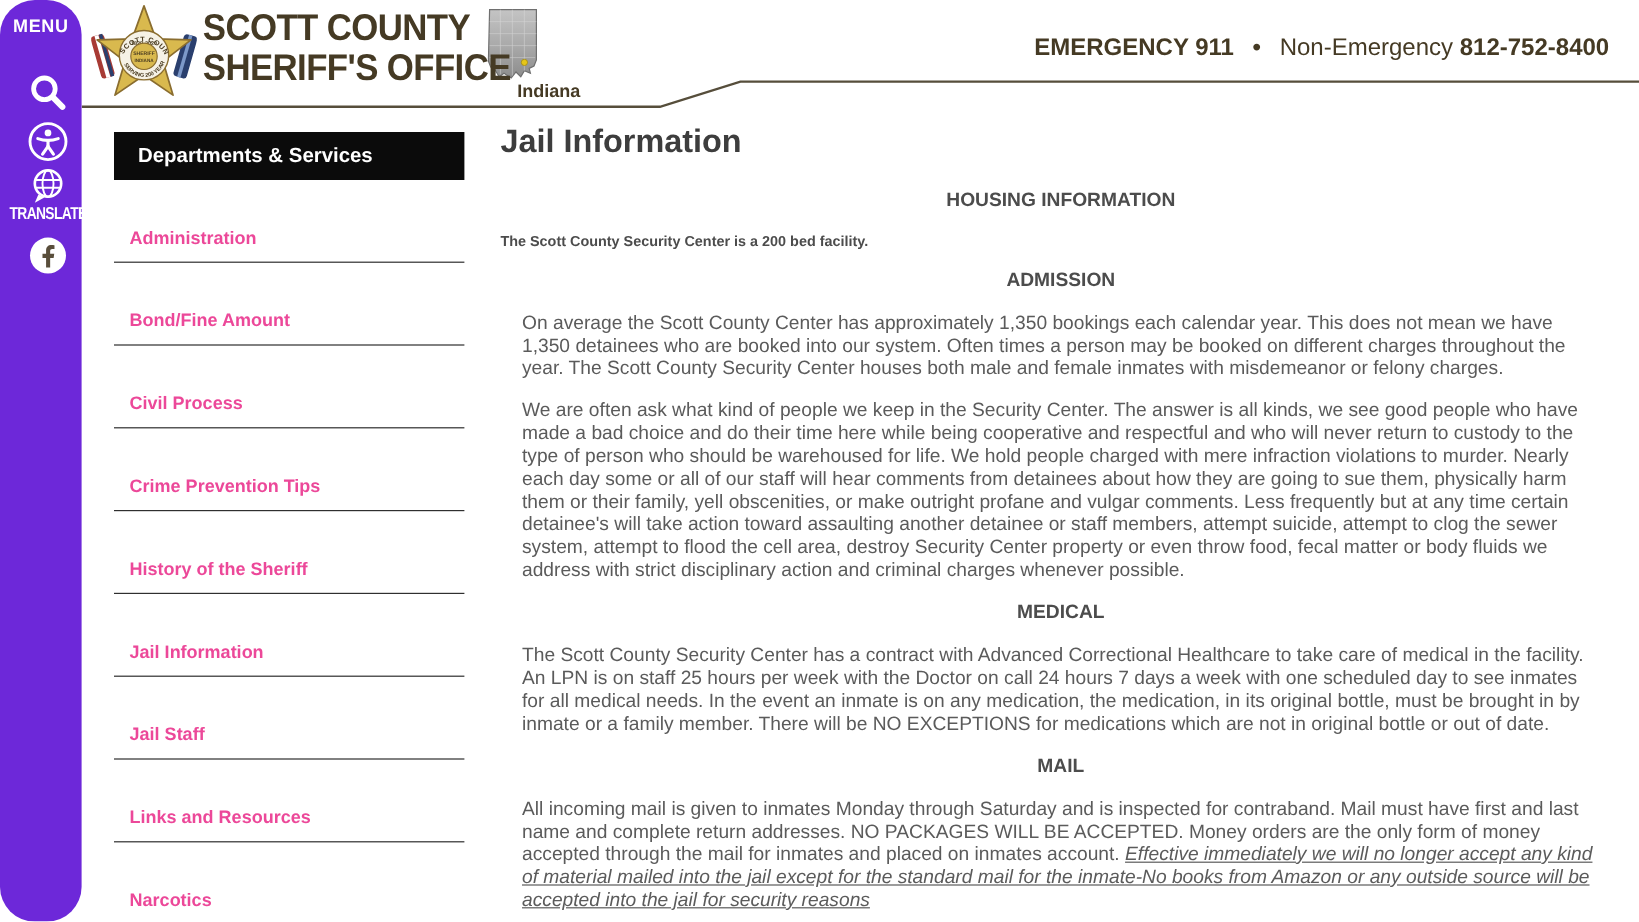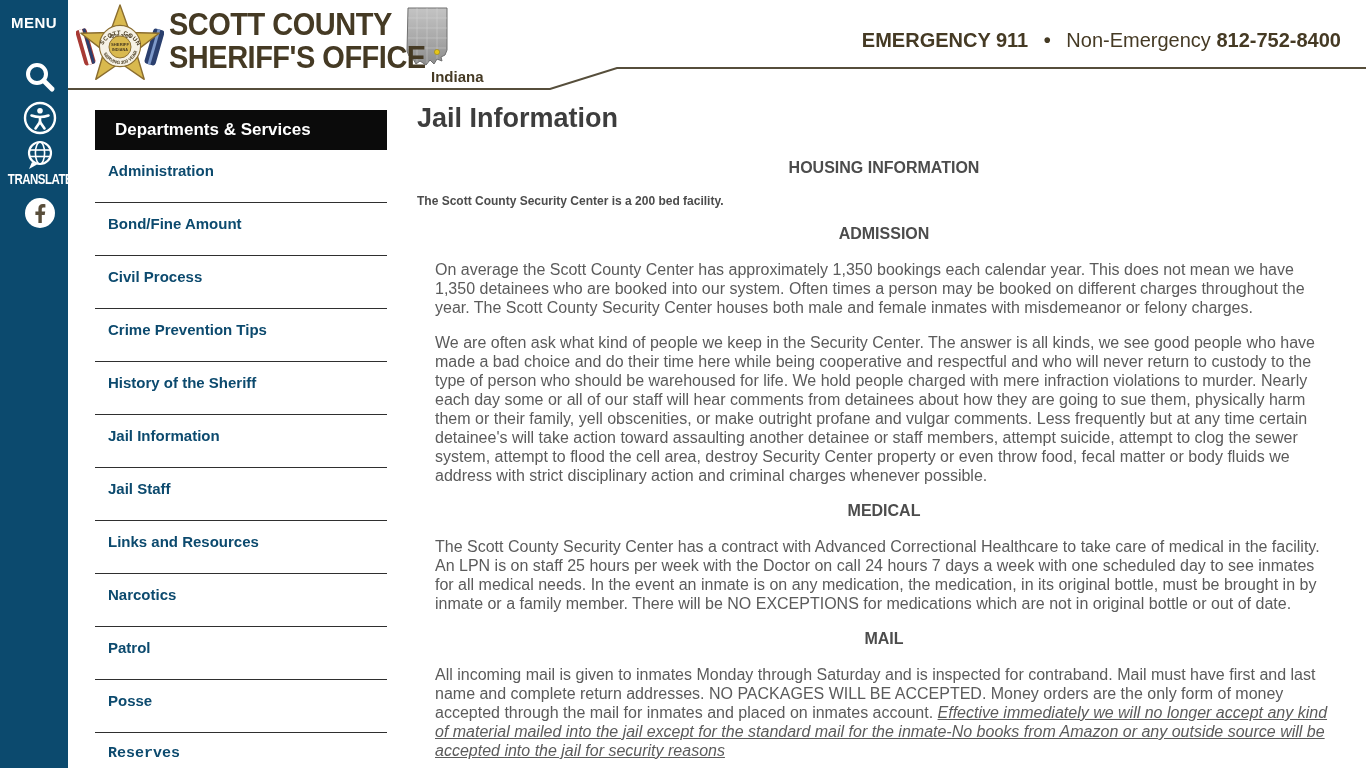--- a/index.html
+++ b/index.html
@@ -2,21 +2,21 @@
 <html><head>
 <meta charset="utf-8">
 <style>
   * { margin:0; padding:0; box-sizing:border-box; }
   html,body { width:1366px; height:768px; overflow:hidden; background:#fff;
               font-family:"Liberation Sans", sans-serif; }
   .page { position:relative; width:1366px; height:768px; background:#fff; }
 
   
   .sidebar { position:absolute; left:0; top:0; width:68px; height:768px;
-             background:#0c4a6e; z-index:6; }
+             background:#6d28d9; z-index:6;border-radius:29px; }
   .menu-btn { position:absolute; top:10px; left:0; width:68px; text-align:center; cursor:pointer; }
   .menu-btn .bar { width:40px; height:5px; background:#fff; margin:4px auto 0; border-radius:1px; }
   .menu-btn .menu-label { display:block; margin-top:4px; color:#fff; font-weight:bold;
                           font-size:15px; letter-spacing:0.5px; }
   .side-icon { position:absolute; left:0; width:80px; text-align:center; cursor:pointer; color:#fff; }
   .side-icon svg { display:block; margin:0 auto; }
   .translate-label { display:block; margin-top:2px; color:#fff; font-weight:bold; font-size:11.5px;
                      letter-spacing:-0.5px; transform:scaleY(1.25); }
 
   
@@ -29,23 +29,23 @@
   .indiana-label { position:absolute; left:431px; top:68px; z-index:3;
                    color:#453a24; font-weight:bold; font-size:15px; }
   .contact { position:absolute; right:25px; top:29px; z-index:3; color:#453a24; font-size:20px; }
   .contact .b { font-weight:bold; }
   .contact .dot { margin:0 10px; font-weight:bold; }
 
   
   .nav { position:absolute; left:95px; top:110px; width:292px; z-index:2; }
   .nav-header { background:#0b0b0b; color:#fff; font-weight:bold; font-size:17px;
                 height:40px; line-height:40px; padding-left:20px; cursor:pointer; }
-  .nav-item { display:block; height:53px; line-height:41px; padding-left:13px;
-              font-weight:bold; font-size:15px; color:#0c4a6e; text-decoration:none;
-              border-bottom:1px solid #2f2f2f; cursor:pointer; }
+  .nav-item { display:block; height:41px; line-height:41px; padding-left:13px;
+              font-weight:bold; font-size:15px; color:#ec4899; text-decoration:none;
+              border-bottom:1px solid #2f2f2f; cursor:pointer;margin-top:28px; }
   .nav-item:last-child { border-bottom:none;font-family:Liberation Mono, monospace; }
 
   
   .content { position:absolute; left:417px; top:103px; width:934px; z-index:2; }
   .content h1 { font-size:27px; font-weight:bold; color:#3d3d3d; margin:0 0 25px 0; }
   .sec-h { text-align:center; font-size:16px; font-weight:bold; color:#4c4c4c; margin:17px 0; }
   .lead  { text-align:left; font-size:12px; font-weight:bold; color:#4c4c4c; margin:17px 0; }
   .body-p { font-size:16px; color:#5b5b5b; line-height:19px; margin:16px 18px; }
   .em-underline { font-style:italic; text-decoration:underline; }
 </style>

